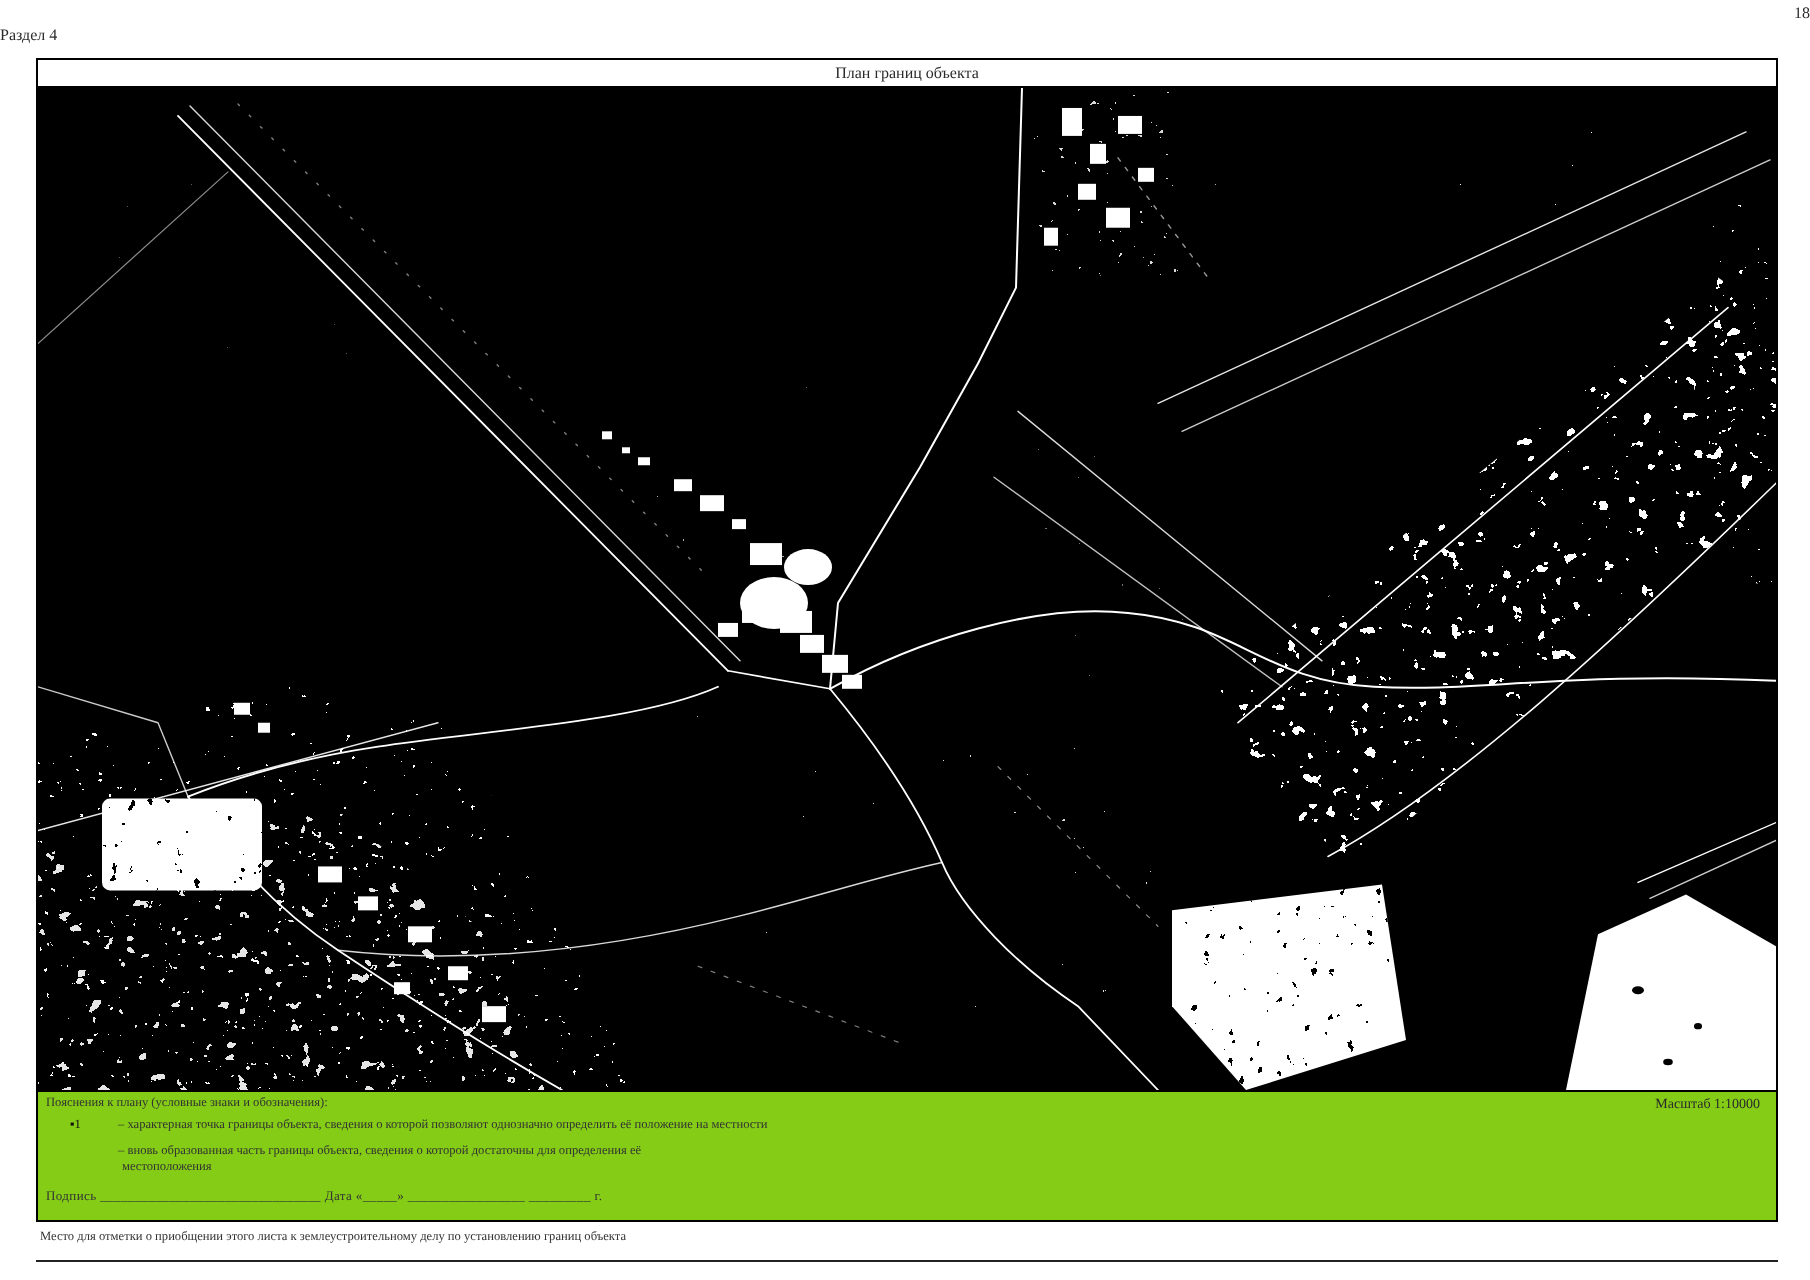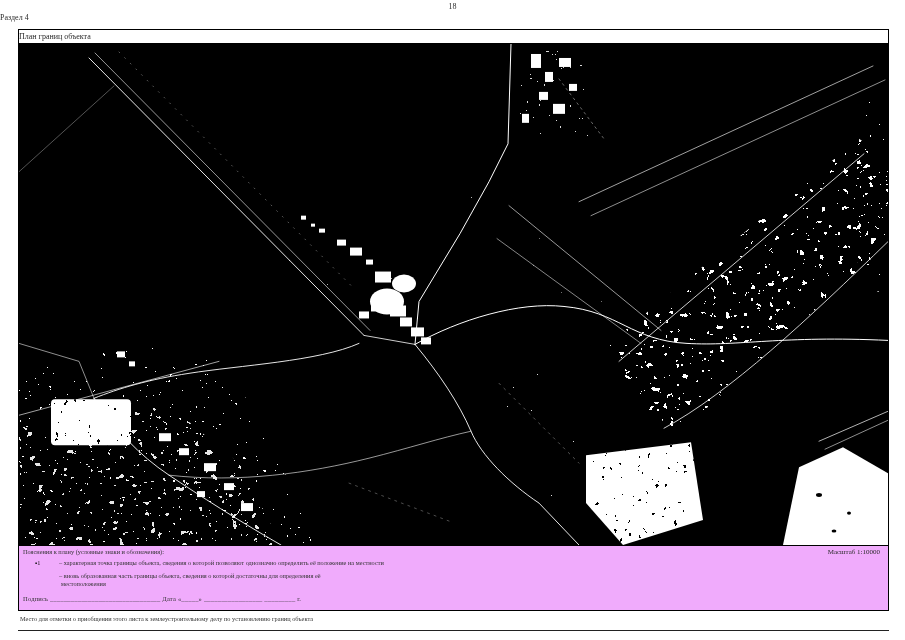--- a/index.html
+++ b/index.html
@@ -1,34 +1,34 @@
 <!DOCTYPE html>
 <html><head>
 <meta charset="utf-8">
 <style>
   html,body{margin:0;padding:0;background:#ffffff;}
   .page{
     position:relative;width:905px;height:640px;background:#fff;overflow:hidden;
     font-family:"Liberation Serif","DejaVu Serif",serif;color:#1c1c1c;
   }
-  .page-number{position:absolute;top:2px;left:0;width:100%;text-align:center;font-size:8px;color:#2a2a2a;}
+  .page-number{position:absolute;top:2px;left:0;width:100%;text-align:right;font-size:8px;color:#2a2a2a;}
   .section-label{position:absolute;top:13px;left:0;width:100%;text-align:left;font-size:8px;color:#2a2a2a;}
   .sheet{
     position:absolute;left:18px;top:29px;width:871px;height:582px;
     border:1px solid #000;box-sizing:border-box;background:#fff;
   }
   .plan-title{
-    height:13px;line-height:13px;font-size:8px;color:#2a2a2a;
+    height:13px;line-height:13px;text-align:center;font-size:8px;color:#2a2a2a;
     border-bottom:1px solid #000;
   }
   .map-area{
     position:relative;width:100%;height:502px;background:#000;border-bottom:1px solid #000;box-sizing:border-box;
   }
   .map-area svg{display:block;width:100%;height:100%;}
-  .below{position:relative;width:100%;height:64px;background:#f0abfc;}
+  .below{position:relative;width:100%;height:64px;background:#84cc16;}
   .scale-label{position:absolute;right:8px;top:2px;font-size:7px;color:#2a2a2a;}
   .legend-intro{position:absolute;left:4px;top:2px;font-size:6.3px;color:#333;}
   .lg-row{position:absolute;left:16px;display:flex;gap:8px;font-size:6.3px;color:#333;}
   .lg-row1{top:13px;}
   .lg-row2{top:26px;width:470px;}
   .lg-row3{top:34px;left:42px;font-size:6.3px;color:#333;position:absolute;}
   .lg-sym{display:inline-block;min-width:16px;font-size:6.3px;color:#111;}
   .signature-line{position:absolute;left:4px;top:49px;font-size:6.5px;color:#333;letter-spacing:.2px;}
   .footer-note{position:absolute;left:20px;top:615px;font-size:6.3px;color:#333;}
   .bottom-rule{position:absolute;left:18px;top:630px;width:871px;border-top:1px solid #222;height:0;}

